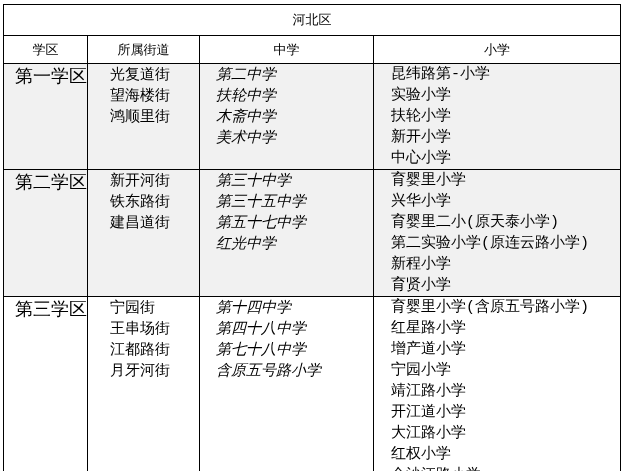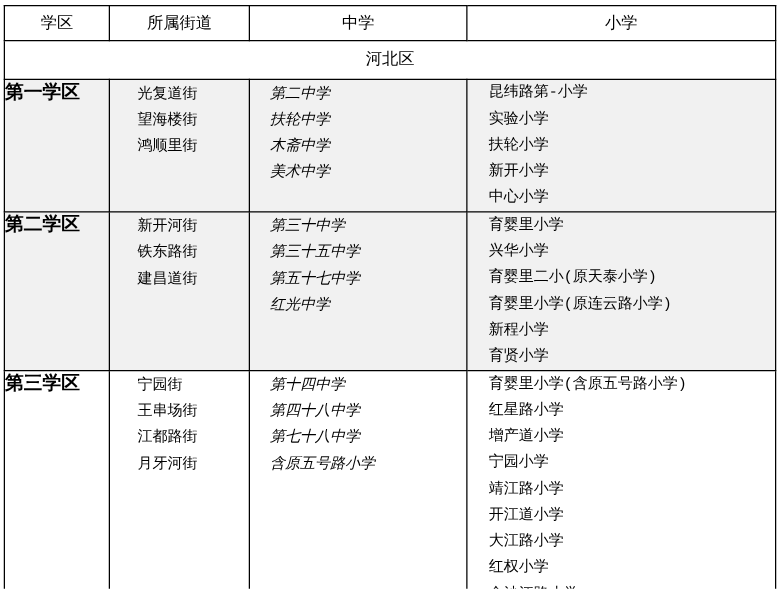--- a/index.html
+++ b/index.html
@@ -40,38 +40,37 @@
     background: #ffffff;
   }
   .head-cell {
     text-align: center;
     font-size: 13px;
     line-height: 27px;
     height: 27px;
     background: #ffffff;
   }
   .zone-cell {
-    text-align: left;
-    font-size: 15px;
+    text-align: right;
+    font-size: 18px;
     vertical-align: middle;
     background: #f1f1f1;
-    font-weight: bold;
   }
   .list-cell {
     background: #f1f1f1;
     padding: 7px 0 7px 0;
   }
   .list-cell.plain {
     background: #ffffff;
   }
   .zone-cell.plain {
     background: #ffffff;
   }
   .item {
-    font-size: 12px;
+    font-size: 15px;
     line-height: 21px;
     white-space: nowrap;
     overflow: hidden;
     text-overflow: clip;
   }
   .pad-street { padding-left: 22px; }
   .pad-mid { padding-left: 16px; font-style: italic; }
   .pad-prim { padding-left: 17px; font-family: Liberation Mono, monospace; }
 </style>
 </head>
@@ -80,27 +79,27 @@
 <div class="sheet">
   <table class="grid">
     <colgroup>
       <col style="width:84px">
       <col style="width:112px">
       <col style="width:174px">
       <col style="width:247px">
     </colgroup>
     <tbody>
       <tr>
+        <td class="title-cell" colspan="4">河北区</td>
+      </tr>
+      <tr>
         <td class="head-cell">学区</td>
         <td class="head-cell">所属街道</td>
         <td class="head-cell">中学</td>
         <td class="head-cell">小学</td>
-      </tr>
-      <tr>
-        <td class="title-cell" colspan="4">河北区</td>
       </tr>
 
       <tr>
         <td class="zone-cell">第一学区</td>
         <td class="list-cell">
           <div class="item pad-street">光复道街</div>
           <div class="item pad-street">望海楼街</div>
           <div class="item pad-street">鸿顺里街</div>
         </td>
         <td class="list-cell">
@@ -128,21 +127,21 @@
         <td class="list-cell">
           <div class="item pad-mid">第三十中学</div>
           <div class="item pad-mid">第三十五中学</div>
           <div class="item pad-mid">第五十七中学</div>
           <div class="item pad-mid">红光中学</div>
         </td>
         <td class="list-cell">
           <div class="item pad-prim">育婴里小学</div>
           <div class="item pad-prim">兴华小学</div>
           <div class="item pad-prim">育婴里二小(原天泰小学)</div>
-          <div class="item pad-prim">育婴里小学(原连云路小学)</div>
+          <div class="item pad-prim">第二实验小学(原连云路小学)</div>
           <div class="item pad-prim">新程小学</div>
           <div class="item pad-prim">育贤小学</div>
         </td>
       </tr>
 
       <tr>
         <td class="zone-cell plain">第三学区</td>
         <td class="list-cell plain">
           <div class="item pad-street">宁园街</div>
           <div class="item pad-street">王串场街</div>

